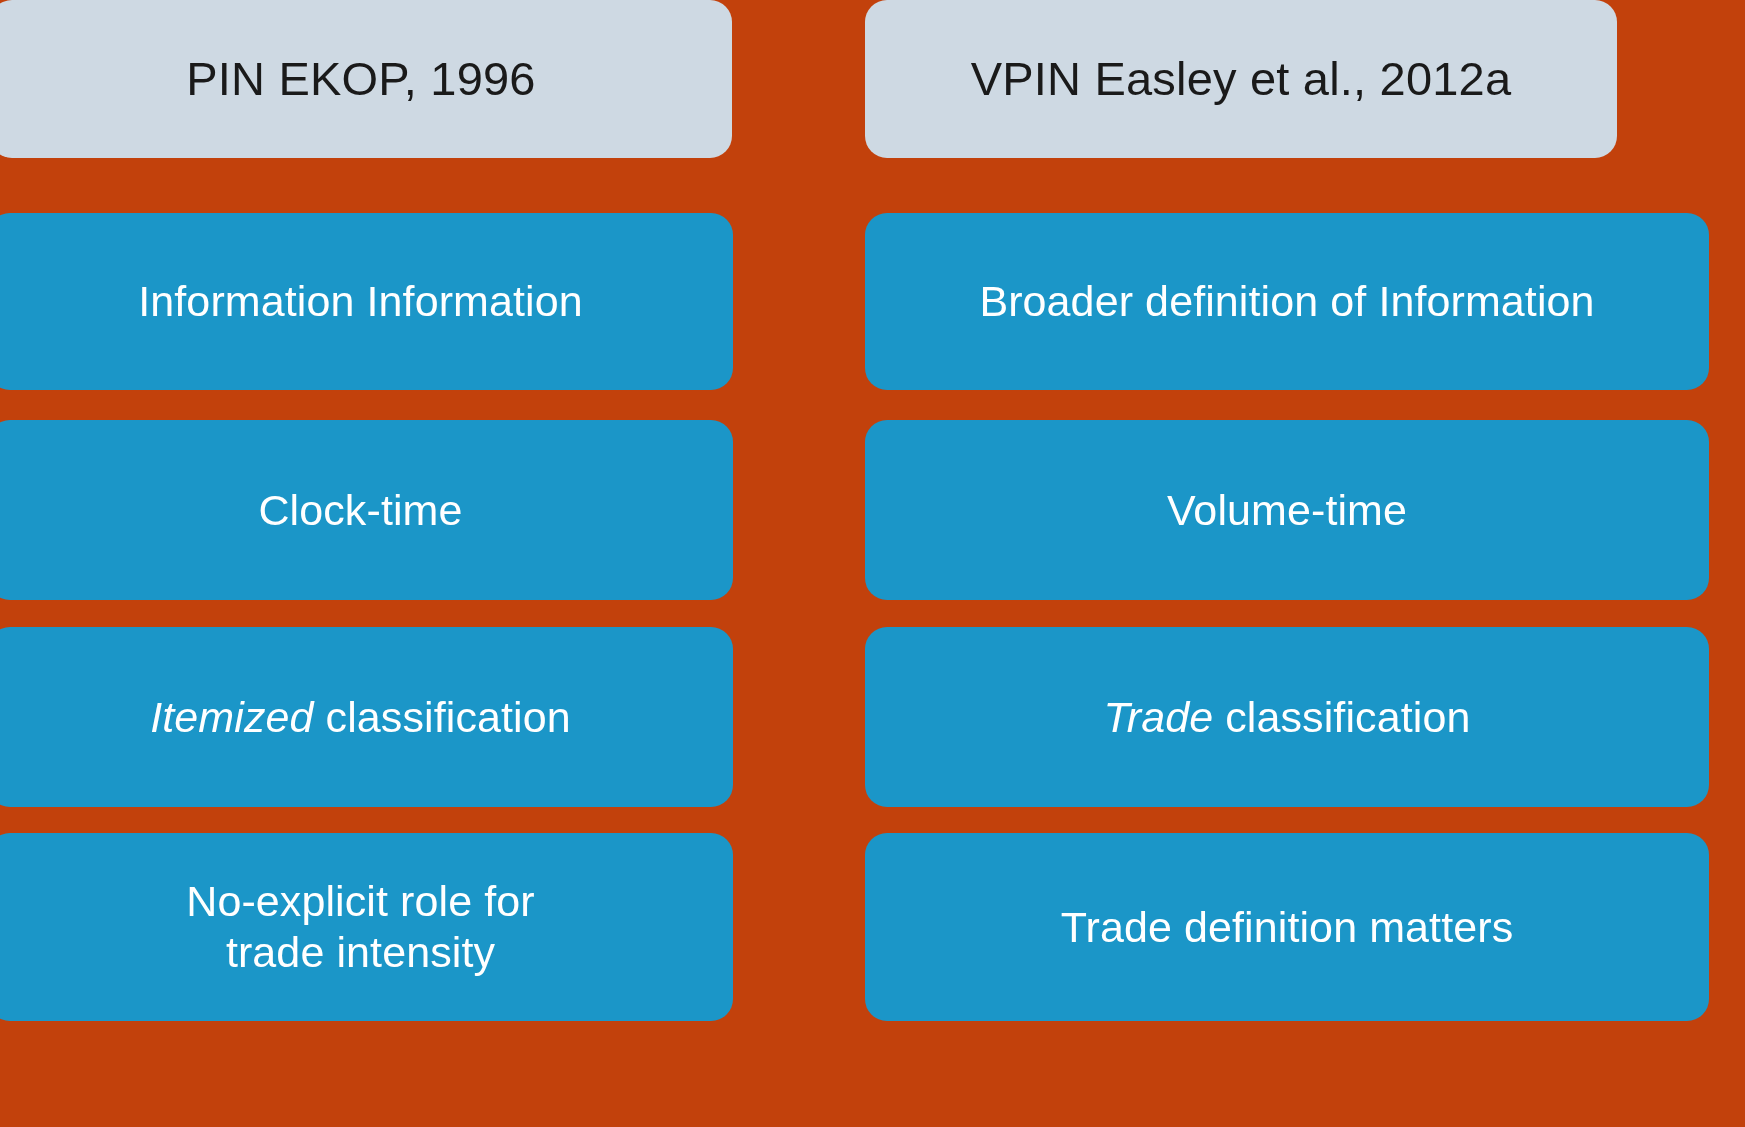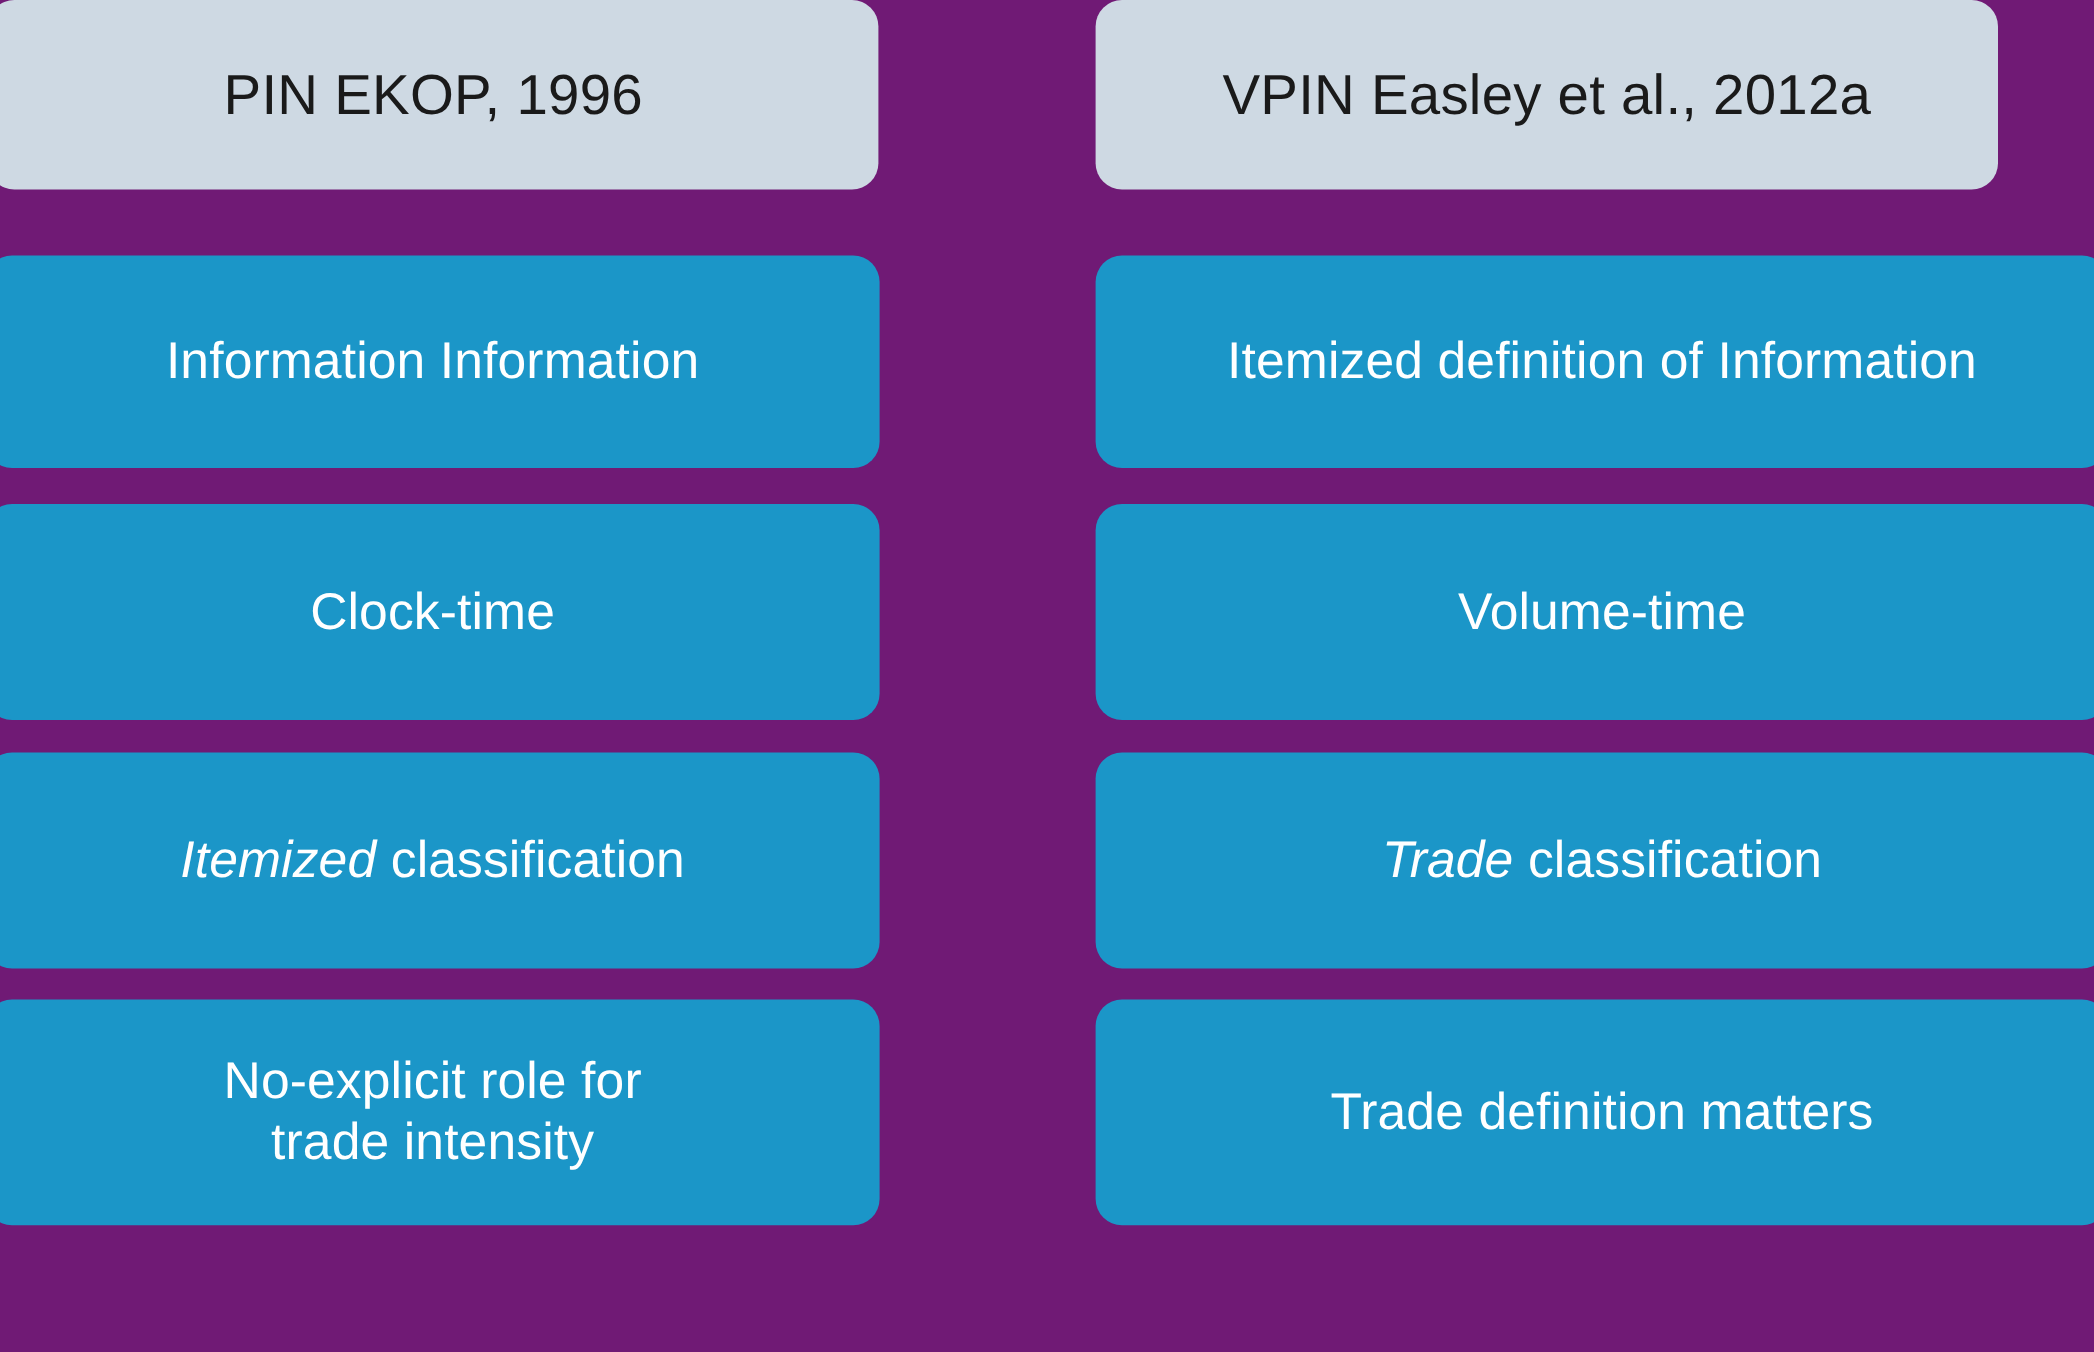--- a/index.html
+++ b/index.html
@@ -13,31 +13,31 @@
     height: 1127px;
     overflow: hidden;
     font-family: "Liberation Sans", sans-serif;
     -webkit-font-smoothing: antialiased;
   }
 
   .diagram {
     position: relative;
     width: 1745px;
     height: 1127px;
-    background: #701a75;
+    background: #c2410c;
   }
 
   
   .column {
     position: absolute;
     top: 0;
     height: 1127px;
   }
   .column-left  { left: 0px;   width: 833px; }
-  .column-right { left: 913px; width: 832px; }
+  .column-right { left: 865px; width: 832px; }
 
   
   .cell {
     position: absolute;
     box-sizing: border-box;
     display: flex;
     align-items: center;
     justify-content: center;
     text-align: center;
     border-radius: 22px;
@@ -129,21 +129,21 @@
 
   </div>
 
   <div class="column column-right">
 
     <div class="cell header r-head">
       <span class="cell-text">VPIN Easley et al., 2012a</span>
     </div>
 
     <div class="cell body r-1">
-      <span class="cell-text">Itemized definition of Information</span>
+      <span class="cell-text">Broader definition of Information</span>
     </div>
 
     <div class="cell body r-2">
       <span class="cell-text">Volume-time</span>
     </div>
 
     <div class="cell body r-3">
       <span class="cell-text"><em>Trade</em> <span>classification</span></span>
     </div>
 

